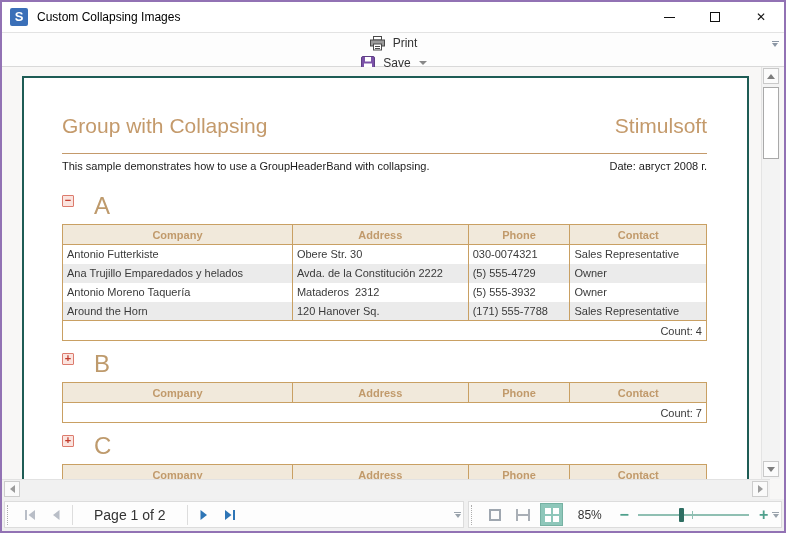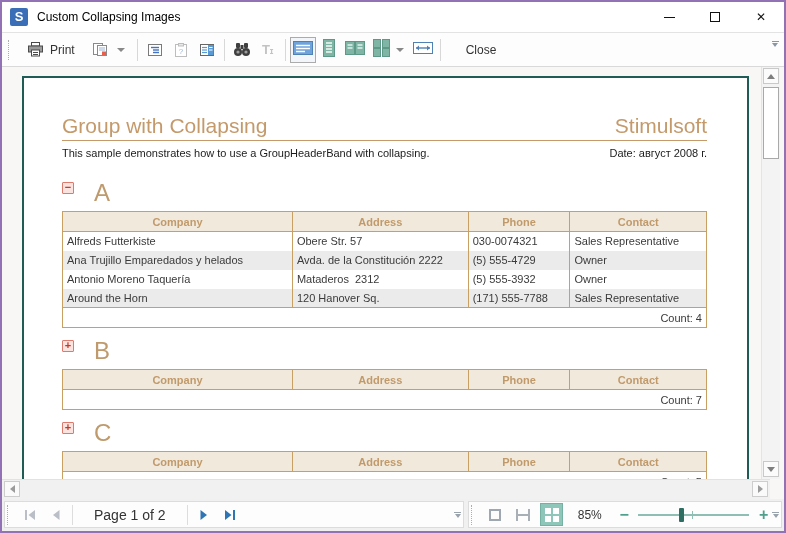--- a/index.html
+++ b/index.html
@@ -12,38 +12,38 @@
   
   .titlebar{height:30px;background:#fff;display:flex;align-items:center;padding-left:8px;}
   .logo{width:18px;height:18px;background:#3A6FB8;color:#fff;font-weight:bold;font-size:13px;line-height:18px;text-align:center;border-radius:2px;margin-right:9px;}
   .title-text{font-size:12px;color:#000;}
   .win-controls{margin-left:auto;display:flex;height:30px;}
   .win-btn{width:46px;height:30px;display:flex;align-items:center;justify-content:center;background:transparent;border:none;}
   .min-glyph{display:block;width:11px;height:1px;background:#111;}
   .max-glyph{display:block;width:10px;height:10px;border:1px solid #111;}
   .close-glyph{font-size:12px;color:#111;line-height:1;}
   
-  .toolbar{height:35px;border-top:1px solid #E3E3E3;border-bottom:1px solid #D9D9D9;background:#FDFDFD;display:flex;align-items:center;padding:0 4px;position:relative;}
+  .toolbar{height:35px;border-top:1px solid #E3E3E3;border-bottom:1px solid #D9D9D9;background:#FDFDFD;display:flex;align-items:center;padding:0 4px;position:relative;flex-direction:column;}
   .gripper{width:5px;height:20px;border-left:1px dotted #ADADAD;margin:0 5px 0 2px;}
   .tb-btn{display:flex;align-items:center;gap:6px;height:26px;padding:0 7px;font-size:12px;color:#333;background:transparent;border:1px solid transparent;}
   .tb-ico{display:inline-flex;width:18px;height:18px;align-items:center;justify-content:center;}
   .caret{width:0;height:0;border-left:4px solid transparent;border-right:4px solid transparent;border-top:4px solid #888;margin-left:2px;}
   .tb-sep{width:1px;height:22px;background:#D8D8D8;margin:0 4px;}
   .icon-btn{width:26px;height:26px;display:flex;align-items:center;justify-content:center;background:transparent;border:1px solid transparent;}
   .icon-btn.selected{border:1px solid #ABABAB;background:#F2F6FA;}
   .tb-overflow{position:absolute;right:3px;top:8px;width:12px;display:flex;flex-direction:column;align-items:center;gap:1px;}
   .tb-overflow .bar{width:7px;height:1px;background:#8C97A5;}
   .tb-overflow .tri{width:0;height:0;border-left:3.5px solid transparent;border-right:3.5px solid transparent;border-top:4px solid #8C97A5;}
   .editor-ico{color:#C3C3C3;font-size:13px;font-weight:bold;}
   .editor-ico i{font-style:normal;font-size:9px;}
   
   .report-area{height:432px;background:#F8F7F6;position:relative;overflow:hidden;}
   .page{position:absolute;left:20px;top:9px;width:727px;height:980px;background:#fff;border:2px solid var(--page-border);}
   .page-content{margin:36px 40px 0 38px;}
-  .rep-titlerow{display:flex;justify-content:space-between;align-items:flex-end;border-bottom:1px solid var(--tan);padding-bottom:2px;}
+  .rep-titlerow{display:flex;justify-content:space-between;align-items:flex-end;border-bottom:1px solid var(--tan);padding-bottom:15px;}
   .rep-title,.rep-brand{font-size:21px;color:var(--tan);}
   .rep-descrow{display:flex;justify-content:space-between;margin-top:6px;font-size:11px;color:#1c1c1c;}
   .group-head{display:flex;align-items:flex-start;margin-top:9px;}
   .group:first-of-type .group-head{margin-top:20px;}
   .collapse-box{width:12px;height:12px;background:#FBE4DF;border:1px solid #DC7B6D;color:#C0392B;font-size:11px;font-weight:bold;line-height:9px;text-align:center;margin-top:3px;border-radius:1px;cursor:pointer;}
   .group-letter{font-size:24px;line-height:27px;color:#BE9A6C;margin-left:20px;}
   table.grp-table{border-collapse:collapse;width:100%;margin-top:5px;table-layout:fixed;}
   table.grp-table{border:1px solid var(--tan-border);}
   .grp-table th{background:var(--header-bg);color:#C19A6B;font-size:11px;font-weight:bold;height:20px;border-right:1px solid var(--tan-border);border-bottom:1px solid var(--tan-border);text-align:center;}
   .grp-table th:last-child{border-right:none;}
@@ -121,20 +121,31 @@
             <rect x="1.5" y="5" width="14" height="6" fill="#9B9B9B" stroke="#4A4A4A"></rect>
             <rect x="4.5" y="9" width="8" height="6" fill="#fff" stroke="#4A4A4A"></rect>
             <line x1="6" y1="11.5" x2="11" y2="11.5" stroke="#4A4A4A"></line>
             <line x1="6" y1="13.5" x2="11" y2="13.5" stroke="#4A4A4A"></line>
           </svg>
       </span>
       <span>Print</span>
     </button>
 
 
+    <button class="tb-btn">
+      <span class="tb-ico">
+        <svg width="16" height="16" viewBox="0 0 16 16">
+            <rect x="1.5" y="1.5" width="13" height="13" rx="1.5" fill="#7B52A8" stroke="#5F3F85"></rect>
+            <rect x="5" y="2" width="6" height="4.5" fill="#fff"></rect>
+            <rect x="4" y="8.5" width="8" height="5.5" fill="#fff"></rect>
+          </svg>
+      </span>
+      <span>Save</span>
+      <span class="caret"></span>
+    </button>
 
     <button class="tb-btn">
       <span class="tb-ico">
         <svg width="18" height="17" viewBox="0 0 18 17">
             <rect x="2.5" y="2.5" width="9" height="11" fill="#fff" stroke="#8A8A8A"></rect>
             <rect x="6.5" y="4.5" width="9" height="10" fill="#fff" stroke="#8A8A8A"></rect>
             <line x1="8" y1="7" x2="14" y2="7" stroke="#9DB4D6"></line>
             <line x1="8" y1="9" x2="14" y2="9" stroke="#9DB4D6"></line>
             <rect x="11" y="10.5" width="4" height="3.5" fill="#E8604C"></rect>
           </svg>
@@ -299,22 +310,22 @@
                 <thead>
                   <tr>
                     <th>Company</th>
                     <th>Address</th>
                     <th>Phone</th>
                     <th>Contact</th>
                   </tr>
                 </thead>
                 <tbody>
                   <tr class="">
-                    <td>Alfreds Futterkiste</td>
-                    <td>Obere Str. 57</td>
+                    <td>Antonio Futterkiste</td>
+                    <td>Obere Str. 30</td>
                     <td>030-0074321</td>
                     <td>Sales Representative</td>
                   </tr>
                   <tr class="alt">
                     <td>Ana Trujillo Emparedados y helados</td>
                     <td>Avda. de la Constitución 2222</td>
                     <td>(5) 555-4729</td>
                     <td>Owner</td>
                   </tr>
                   <tr class="">

